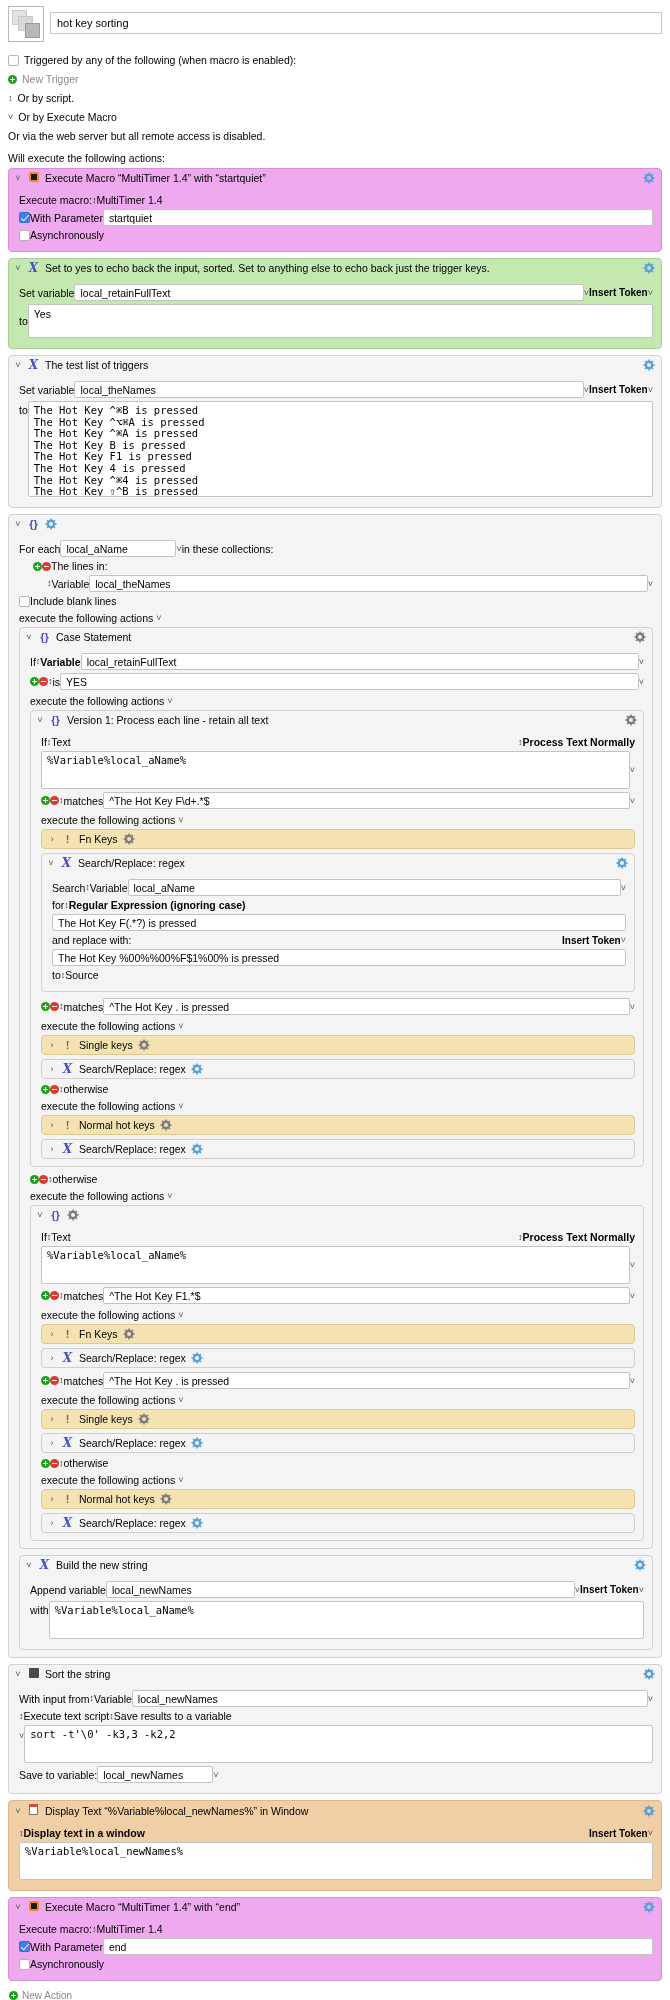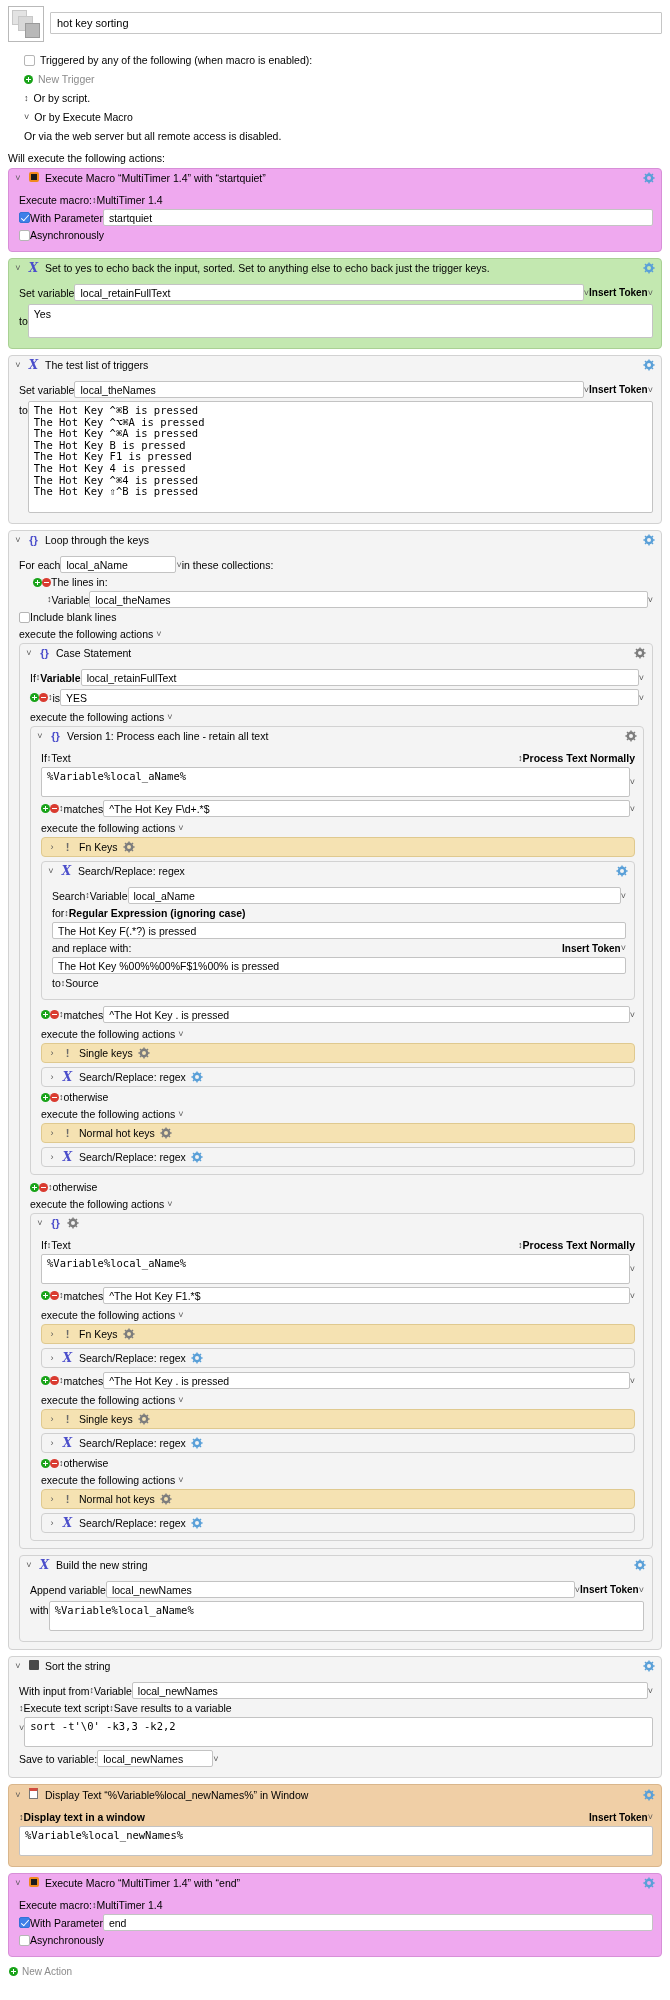--- a/index.html
+++ b/index.html
@@ -23,21 +23,21 @@
   .macro-icon i { position:absolute; display:block; background:#e3e3e3; border:1px solid #c8c8c8; }
   .macro-icon i.a { width:15px; height:15px; left:3px;  top:3px; }
   .macro-icon i.b { width:15px; height:15px; left:9px;  top:9px; background:#d8d8d8;}
   .macro-icon i.c { width:15px; height:15px; left:16px; top:16px; background:#b8b8b8; border-color:#9a9a9a;}
   .title-field {
     flex:1 1 auto; border:1px solid #c6c6c6; background:#fff; border-radius:1px;
     display:flex; align-items:center; padding:0 6px; font-size:11px; height:22px; align-self:flex-start; margin-top:6px;
   }
 
   
-  .trig { padding:2px 8px 0 24px; }
+  .trig { padding:2px 8px 0 8px; }
   .row { display:flex; align-items:center; gap:5px; line-height:14px; }
   .row.pad { margin:5px 0; }
   .cb {
     width:11px; height:11px; border:1px solid #b5b5b5; background:#fff; border-radius:2px;
     display:inline-block; flex:0 0 auto;
   }
   .cb.on { background:#3e7fe8; border-color:#3372d6; position:relative; }
   .cb.on::after{ content:""; position:absolute; left:3px; top:0px; width:3px; height:7px;
     border:solid #fff; border-width:0 1.6px 1.6px 0; transform:rotate(42deg); }
   .t11 { font-size:10.5px; }
@@ -90,21 +90,21 @@
     display:flex; align-items:center; padding:0 5px; font-size:10.5px; flex:1 1 auto; min-width:0;
     white-space:nowrap; overflow:hidden;
   }
   .inp.md { flex:0 0 auto; width:116px; }
   .ta {
     border:1px solid #c3c3c3; background:#fff; border-radius:2px; padding:3px 5px;
     font-size:10.5px; flex:1 1 auto; min-width:0; overflow:hidden;
   }
   .ta.mono { font-family:"DejaVu Sans Mono", monospace; font-size:10.5px; line-height:11.6px; white-space:pre; }
   .ta.h34 { height:34px; }
-  .ta.h30 { height:30px; }
+  .ta.h30 { height:38px; }
   .tok { font-size:10px; font-weight:bold; white-space:nowrap; }
   .mini-chev { font-size:9px; color:#555; flex:0 0 auto; }
   .subline { font-size:10.5px; margin:5px 0 3px 0; display:flex; align-items:center; gap:3px;}
   .sp { flex:1 1 auto; }
   .collapsed-bar { display:flex; align-items:center; gap:5px; padding:3px 6px; font-size:10.5px;
       border:1px solid #cfcfcf; border-radius:4px; margin-bottom:4px;}
   .newaction { display:flex; align-items:center; gap:4px; padding:3px 8px 6px 9px; font-size:10px; color:#8b8b8b;}
   .bold { font-weight:bold; }
 </style>
 </head>
@@ -248,37 +248,36 @@
       <div class="abody">
         <div class="fieldrow">
           <span class="lbl">Set variable</span>
           <span class="inp">local_theNames</span>
           <span class="mini-chev">˅</span>
           <span class="tok">Insert Token</span>
           <span class="mini-chev">˅</span>
         </div>
         <div class="fieldrow" style="align-items:flex-start;">
           <span class="lbl" style="margin-top:3px;">to</span>
-          <span class="ta mono" style="height:112px;">The Hot Key ^⌘B is pressed
+          <span class="ta mono" style="height:96px;">The Hot Key ^⌘B is pressed
 The Hot Key ^⌥⌘A is pressed
 The Hot Key ^⌘A is pressed
 The Hot Key B is pressed
 The Hot Key F1 is pressed
 The Hot Key 4 is pressed
 The Hot Key ^⌘4 is pressed
 The Hot Key ⇧^B is pressed</span>
         </div>
       </div>
     </div>
 
     <div class="action grey">
       <div class="abar">
         <span class="disc">˅</span>
         <span class="ico br">{}</span>
-        <span class="ttl">Loop through the keys</span>
         <span class="gear">
             <svg viewBox="0 0 12 12" width="12" height="12">
               <circle cx="6" cy="6" r="3.2" fill="none" stroke="#5aa0d8" stroke-width="2.4"></circle>
               <g stroke="#5aa0d8" stroke-width="1.4">
                 <line x1="6" y1="0.4" x2="6" y2="2.2"></line>
                 <line x1="6" y1="9.8" x2="6" y2="11.6"></line>
                 <line x1="0.4" y1="6" x2="2.2" y2="6"></line>
                 <line x1="9.8" y1="6" x2="11.6" y2="6"></line>
                 <line x1="2" y1="2" x2="3.2" y2="3.2"></line>
                 <line x1="8.8" y1="8.8" x2="10" y2="10"></line>

